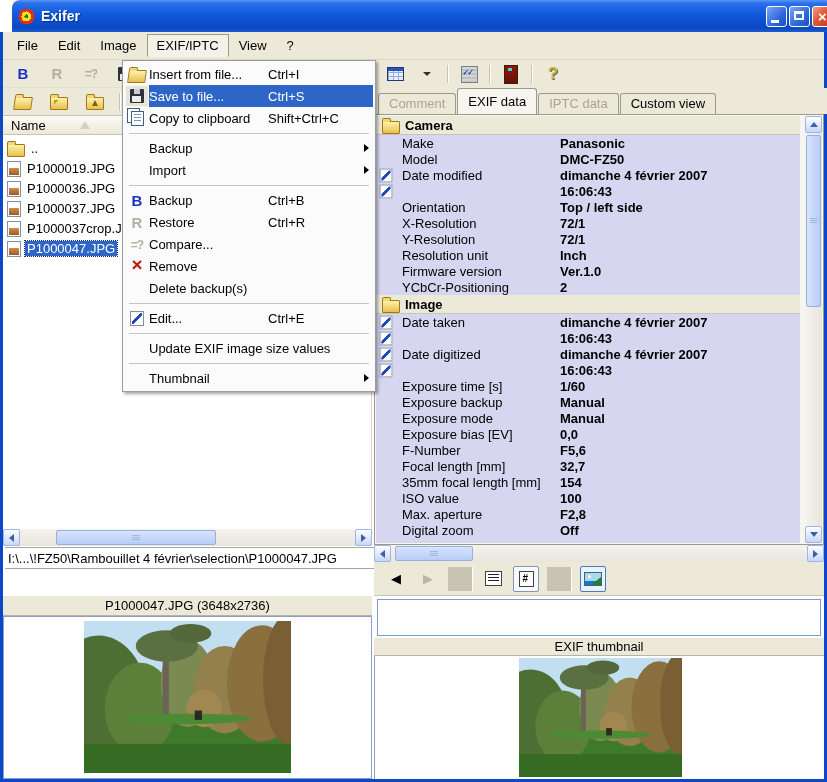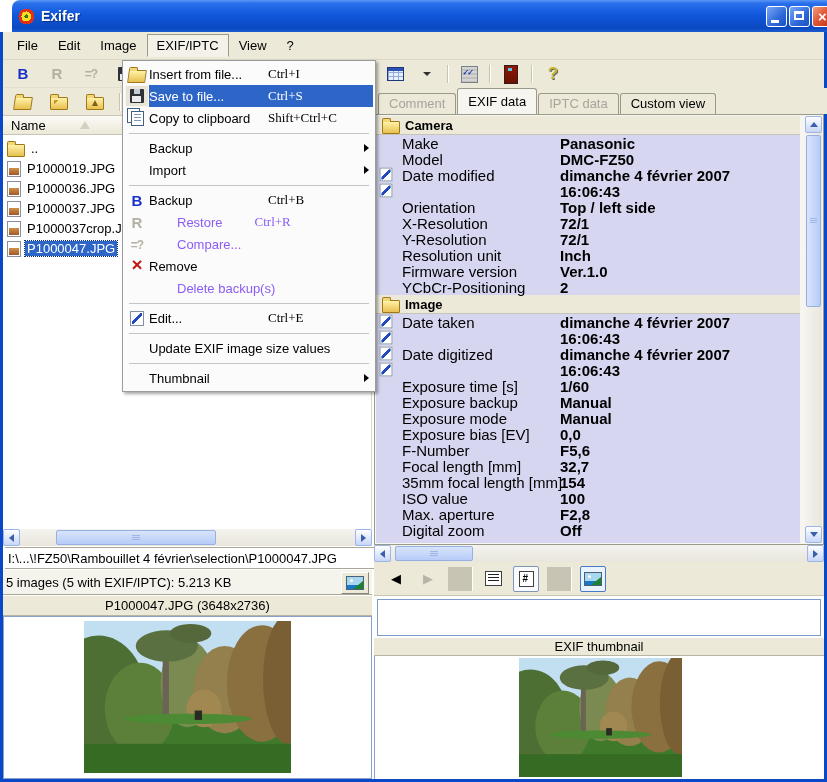--- a/index.html
+++ b/index.html
@@ -131,21 +131,21 @@
   .tab{border:1px solid #9A9A8A;border-bottom:none;border-radius:3px 3px 0 0;background:#ECE9D8;height:20px;line-height:20px;
     padding:0 10px;font-size:13px;margin-right:1px;}
   .tab.active{height:25px;line-height:25px;background:#F6F5F0;position:relative;z-index:2;}
   .tab.disabled{color:#A8A49C;}
 
   
   #exif-panel{left:374px;top:114px;width:450px;height:431px;background:#F6F5EF;border:1px solid #9A9A8A;box-sizing:border-box;}
   #exif-rows{position:absolute;left:1px;top:1px;width:424px;bottom:1px;overflow:hidden;background:#D6D6F1;}
   .exif-section-header{height:18px;background:#ECE9D8;border-bottom:1px solid #C8C4B8;display:flex;align-items:center;gap:5px;
     padding-left:6px;font-weight:bold;font-size:13px;}
-  .exif-row{height:16px;display:flex;align-items:flex-start;font-size:15px;}
+  .exif-row{height:16px;display:flex;align-items:center;font-size:13px;}
   .exif-row .row-icon{visibility:hidden;margin-left:3px;width:12px;height:13px;flex:none;transform:scale(.92);}
   .exif-row .row-icon.show{visibility:visible;}
   .exif-row .row-label{margin-left:9px;width:158px;flex:none;white-space:nowrap;}
   .exif-row .row-value{font-weight:bold;white-space:nowrap;}
   #exif-vscroll{position:absolute;right:1px;top:1px;width:17px;bottom:1px;background:linear-gradient(90deg,#F4F3EE,#E8E6DC);}
   #exif-vscroll .sb-btn{position:absolute;left:0;}
   #exif-vscroll .up{top:0;}
   #exif-vscroll .down{bottom:0;}
   #exif-vscroll .sb-vthumb{position:absolute;left:1px;top:19px;height:172px;}
   #right-hscroll{left:374px;top:545px;width:450px;}
@@ -163,27 +163,27 @@
     border-bottom:1px solid #B8B4A4;box-sizing:border-box;text-align:center;font-size:13px;line-height:17px;}
   #exif-thumb-area{left:374px;top:656px;width:450px;height:123px;background:#fff;border-left:1px solid #8AA0C8;box-sizing:border-box;}
   #exif-thumb-area svg{position:absolute;left:144px;top:2px;}
 
   
   #menu-popup{left:122px;top:60px;width:254px;background:#FBFBFB;border:1px solid #9C9C9C;box-shadow:2px 2px 3px rgba(0,0,0,.35);
     box-sizing:border-box;padding:2px;z-index:10;}
   .menu-item{display:flex;align-items:center;height:22px;font-size:13px;position:relative;}
   .menu-item .mi-icon-cell{width:24px;height:22px;flex:none;display:flex;align-items:center;justify-content:center;}
   .menu-item .mi-label{flex:1;white-space:nowrap;}
-  .menu-item .mi-shortcut{width:96px;flex:none;text-align:left;padding-left:4px;font-family:Liberation Serif, serif;}
+  .menu-item .mi-shortcut{width:96px;flex:none;text-align:left;padding-left:4px;}
   .menu-item .mi-sub{visibility:hidden;width:0;height:0;border-top:4px solid transparent;border-bottom:4px solid transparent;
     border-left:5px solid #000;margin-right:4px;}
   .menu-item .mi-sub.show{visibility:visible;}
   .menu-item.highlight{background:#2E66C8;color:#fff;}
   .menu-item.highlight .mi-icon-cell{background:#E8E4D8;outline:1px solid #F8F6EE;outline-offset:-1px;}
-  .menu-item.disabled{color:#8b5cf6;gap:28px;}
+  .menu-item.disabled{color:#000000;}
   .menu-item.separator{height:8px;}
   .menu-item.separator::after{content:"";position:absolute;left:4px;right:4px;top:4px;height:1px;background:#C4C4C4;}
 </style>
 </head>
 <body>
 
 <div id="stage">
 
   <div id="titlebar" class="abs">
     <span id="app-icon"></span>
@@ -310,26 +310,20 @@
         <span class="sb-left"></span>
       </span>
     <span class="sb-thumb"></span>
     <span class="spacer"></span>
     <span class="sb-btn">
         <span class="sb-right"></span>
       </span>
   </div>
 
   <div id="path-bar" class="abs">I:\...\!FZ50\Rambouillet 4 février\selection\P1000047.JPG</div>
-  <div id="status-bar" class="abs">
-    <span>5 images (5 with EXIF/IPTC): 5.213 KB</span>
-    <span id="status-img-btn">
-        <span class="ic" data-icon="landscape"></span>
-      </span>
-  </div>
   <div id="preview-caption" class="abs">P1000047.JPG (3648x2736)</div>
 
   <div id="preview-area" class="abs">
     <svg width="207" height="152" viewBox="0 0 200 146" preserveAspectRatio="none">
       <rect width="200" height="146" fill="#C2DFF2"></rect>
       <rect y="92" width="200" height="54" fill="#3F7A2A"></rect>
       <ellipse cx="14" cy="72" rx="46" ry="58" fill="#4E6F33"></ellipse>
       <ellipse cx="54" cy="84" rx="34" ry="44" fill="#5C7F3A"></ellipse>
       <ellipse cx="100" cy="60" rx="26" ry="42" fill="#7A8A50"></ellipse>
       <rect x="76" y="26" width="6" height="72" fill="#6B6455"></rect>

